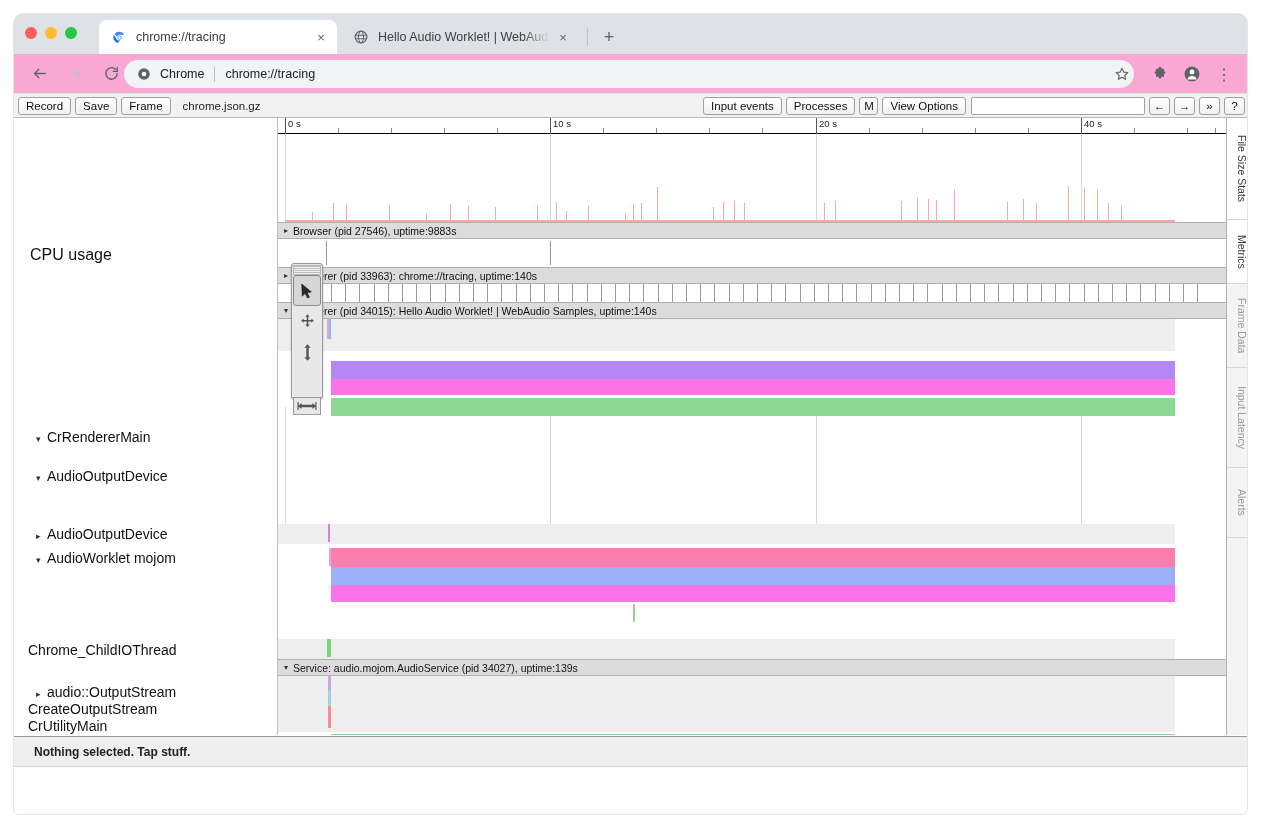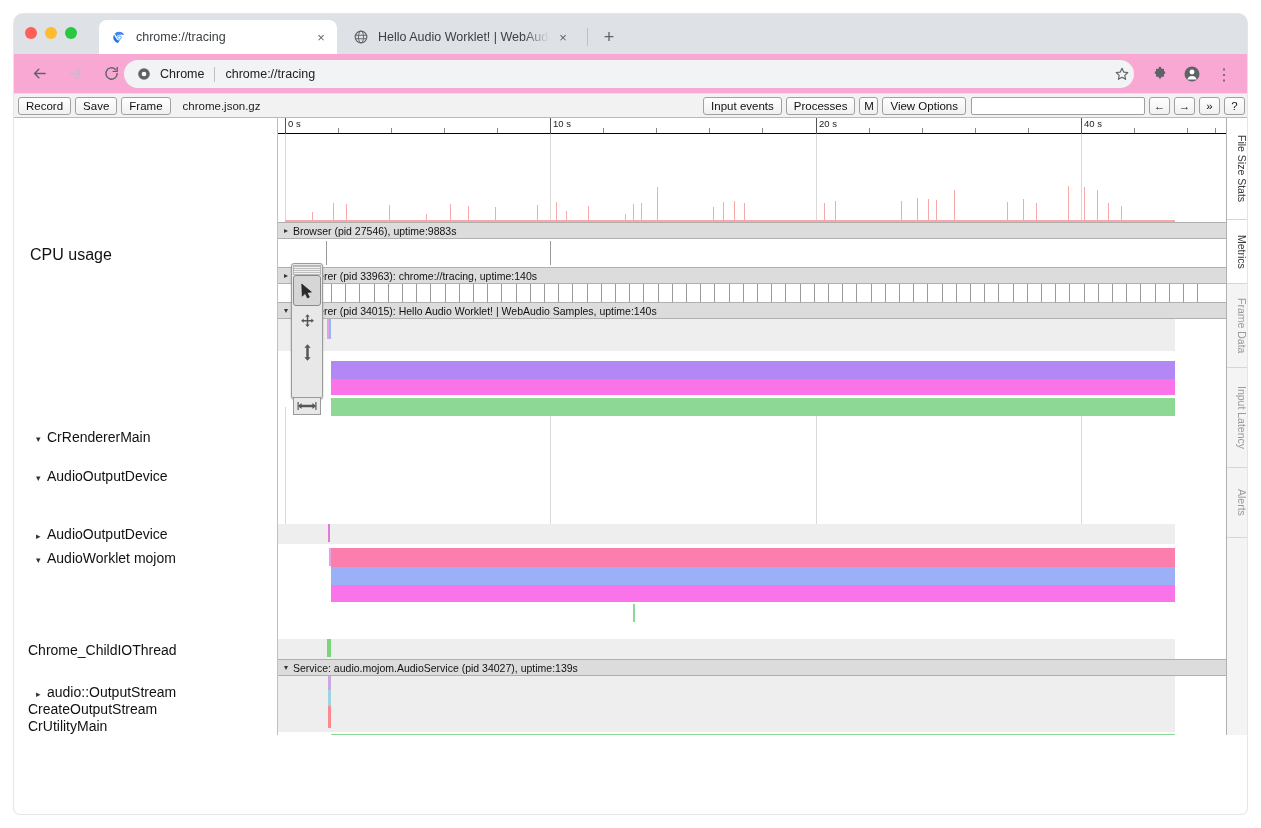--- a/index.html
+++ b/index.html
@@ -741,15 +741,20 @@
       </div>
 
       <div class="rail">
         <div class="rtab" style="top:0px;height:102px;">File Size Stats</div>
         <div class="rtab" style="top:102px;height:64px;">Metrics</div>
         <div class="rtab dim" style="top:166px;height:84px;">Frame Data</div>
         <div class="rtab dim" style="top:250px;height:100px;">Input Latency</div>
         <div class="rtab dim" style="top:350px;height:70px;">Alerts</div>
       </div>
 
+      <div class="status">
+        <div class="statusbar">
+          <span class="txt">Nothing selected. Tap stuff.</span>
+        </div>
+      </div>
     </div>
   </div>
 </div>
 
 </body></html>

